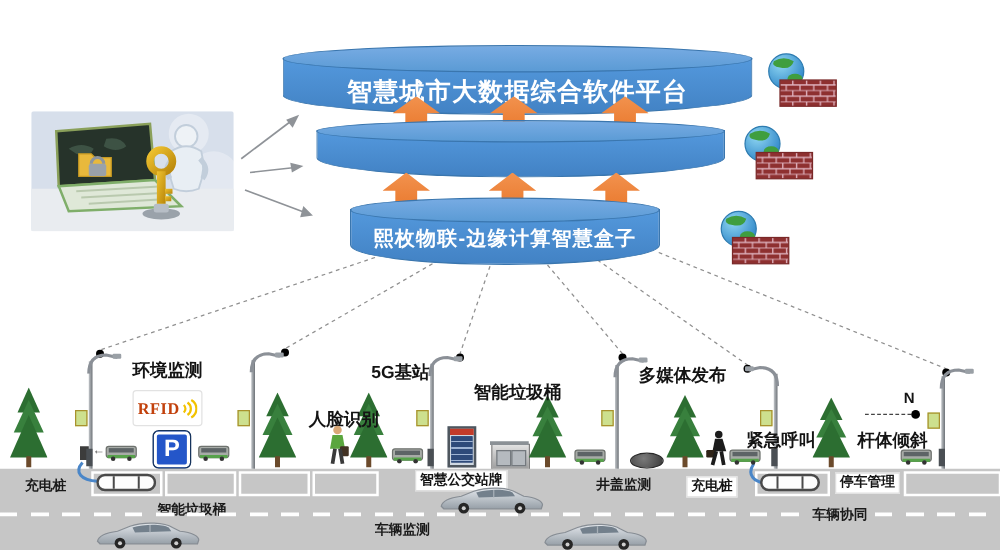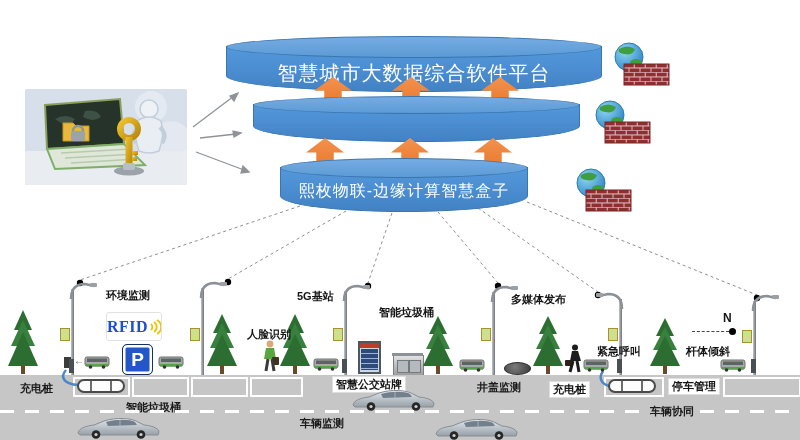--- a/index.html
+++ b/index.html
@@ -5,43 +5,43 @@
   html,body{margin:0;padding:0;background:#fff;}
   #stage{position:relative;width:800px;height:440px;background:#fff;overflow:hidden;
          font-family:"Liberation Sans",sans-serif;}
   .abs{position:absolute;}
   
   .cyl{position:absolute;}
   .cyl .body{position:absolute;left:0;right:0;bottom:0;background:linear-gradient(#5499dd,#4282c4);
              border:1px solid #3a76ae;border-top:none;border-radius:0 0 50% 50% / 0 0 16px 16px;}
   .cyl .top{position:absolute;left:0;right:0;top:0;background:linear-gradient(#77abe3,#5b9bd5);
             border:1px solid #3a76ae;border-radius:50%;}
-  .cyl .label{position:absolute;left:0;right:0;text-align:center;color:#fff;white-space:nowrap;letter-spacing:1px;}
+  .cyl .label{position:absolute;left:0;right:0;text-align:center;color:#fff;white-space:nowrap;letter-spacing:1px;font-weight:bold;}
   
   .uparrow{position:absolute;width:38px;background:linear-gradient(#f2924e,#e8762a);
            clip-path:polygon(50% 0,100% 44%,73% 44%,73% 100%,27% 100%,0 44%,0 44%,27% 44%);}
   
   
-  .slabel{position:absolute;font-size:11px;font-weight:600;color:#141414;white-space:nowrap;}
+  .slabel{position:absolute;font-size:14px;font-weight:600;color:#141414;white-space:nowrap;}
   
   #road{position:absolute;left:0;top:375px;width:800px;height:65px;background:#c6c6c6;}
   .bay{position:absolute;top:2px;height:16px;border:2px solid #fff;}
   .rbox{position:absolute;background:#fff;border:1px solid #dedede;padding:0 3px;height:15px;line-height:15px;
         font-size:11px;font-weight:700;color:#141414;white-space:nowrap;}
   .rtext{position:absolute;font-size:11px;font-weight:600;color:#1a1a1a;white-space:nowrap;}
   #dashline{position:absolute;left:0;top:35px;width:800px;height:3px;
             background:repeating-linear-gradient(90deg,#fff 0 14px,transparent 14px 25px);}
   
   .shaft{position:absolute;width:3px;background:linear-gradient(90deg,#c2c6ca,#6d7277);}
   .pscreen{position:absolute;width:8px;height:11px;background:#cde08e;border:1px solid #a8922e;}
   .pbase{position:absolute;width:5px;height:14px;background:#4a4f54;}
   
   #rfid{position:absolute;left:106px;top:312px;width:54px;height:27px;background:#fff;border:1px solid #e2e2e2;
         border-radius:3px;display:flex;align-items:center;justify-content:center;gap:1px;}
-  #rfid .t{font-family:"Liberation Serif",serif;font-weight:bold;font-size:16px;color:#1d4ed8;letter-spacing:0.5px;}
+  #rfid .t{font-family:"Liberation Serif",serif;font-weight:bold;font-size:13px;color:#c2410c;letter-spacing:0.5px;}
   #psign{position:absolute;left:122px;top:344px;width:29px;height:29px;background:#2456c9;border-radius:5px;
          border:1px solid #16335c;box-shadow:inset 0 0 0 2.5px #fff;display:flex;align-items:center;justify-content:center;
          color:#fff;font-size:19px;font-weight:bold;}
   .kiosk{position:absolute;left:358px;top:341px;width:23px;height:33px;background:#cfd8e2;border:2px solid #4e565e;box-sizing:border-box;}
   .kiosk .hd{height:5px;background:#c23b2a;}
   .kiosk .scr{margin:1px;height:21px;background:#2e4a7a;
               background-image:repeating-linear-gradient(#2e4a7a 0 4px,#9fb4d4 4px 5px);}
   .bin{position:absolute;left:393px;top:355px;width:29px;height:19px;background:linear-gradient(#e2e2e2,#9e9e9e);
        border:1px solid #7d7d7d;}
   .bin .roof{position:absolute;left:-2px;top:-3px;width:31px;height:3px;background:#8b9196;}

